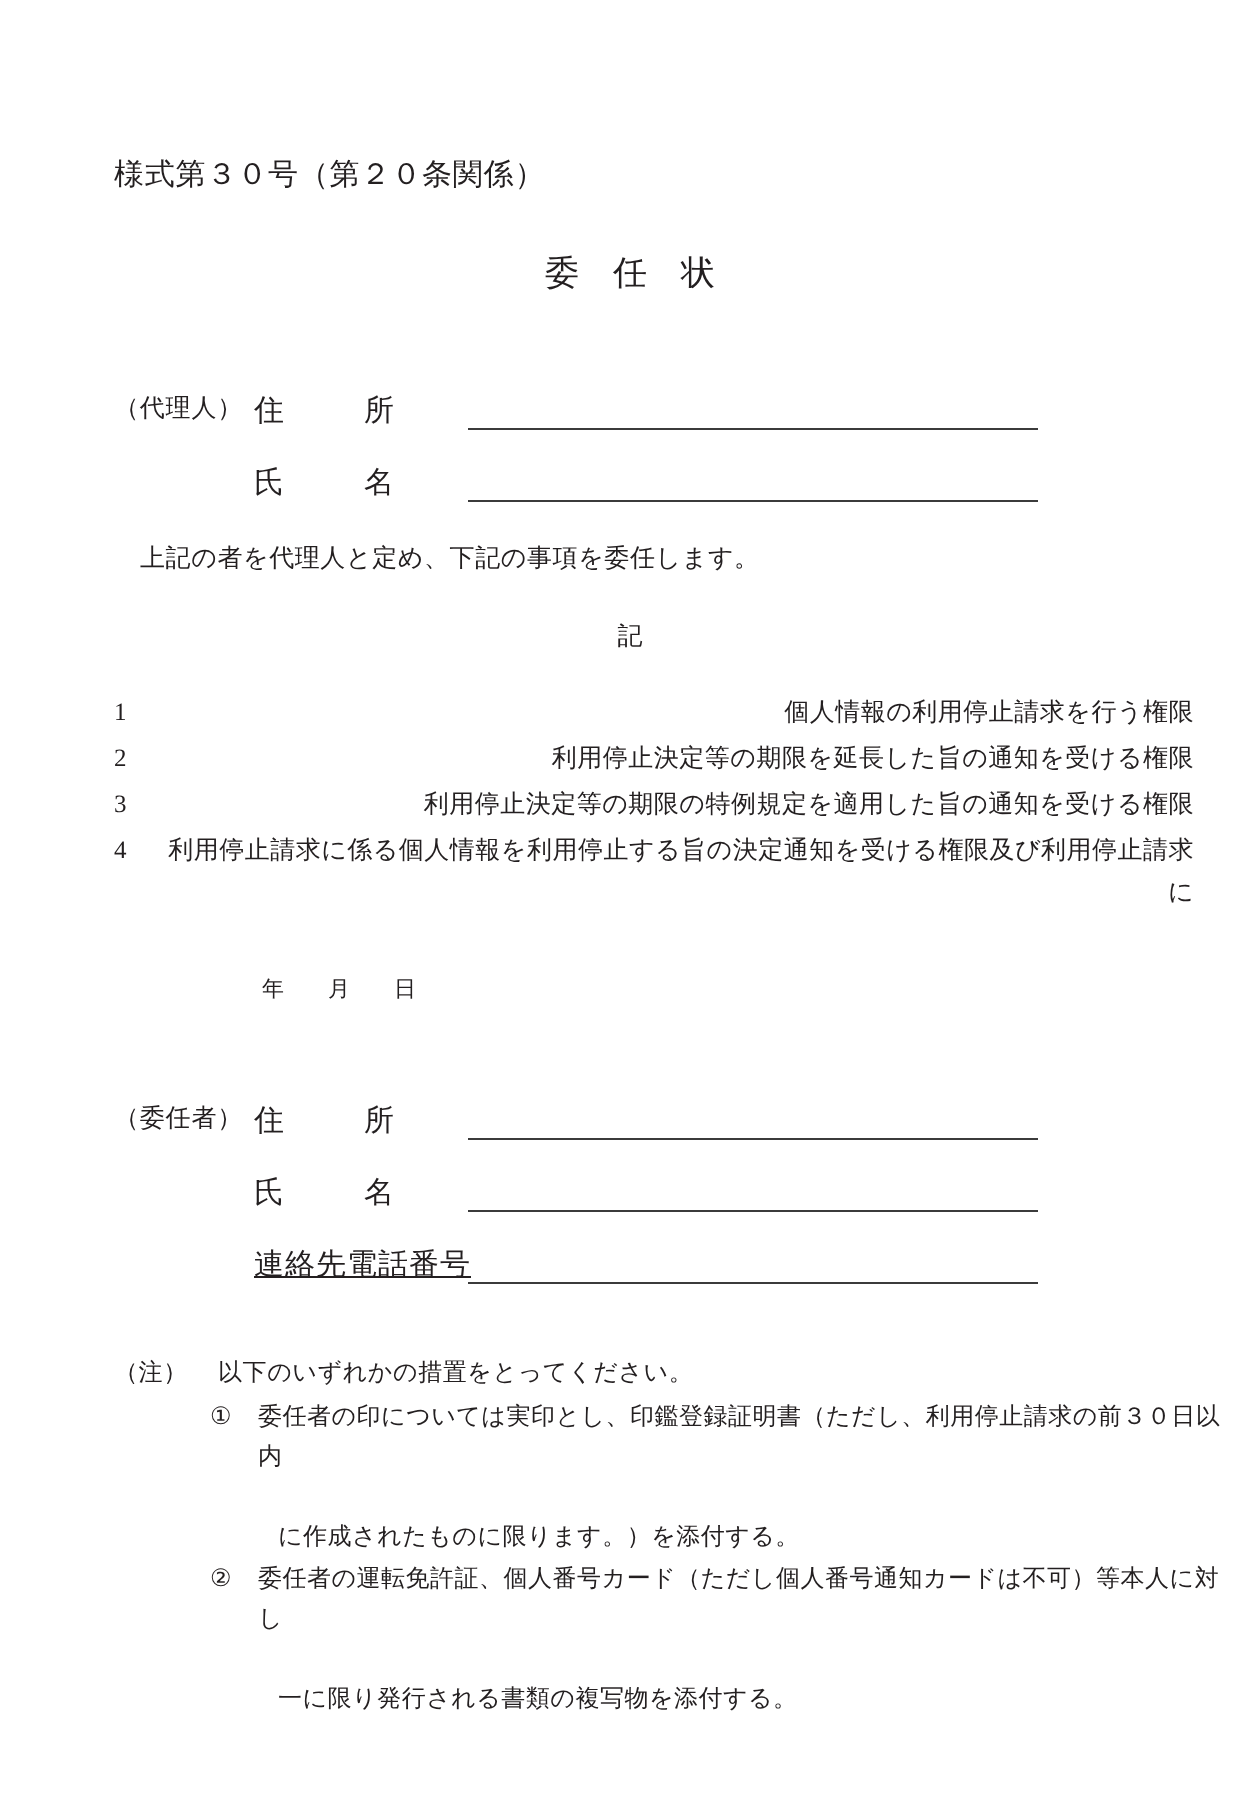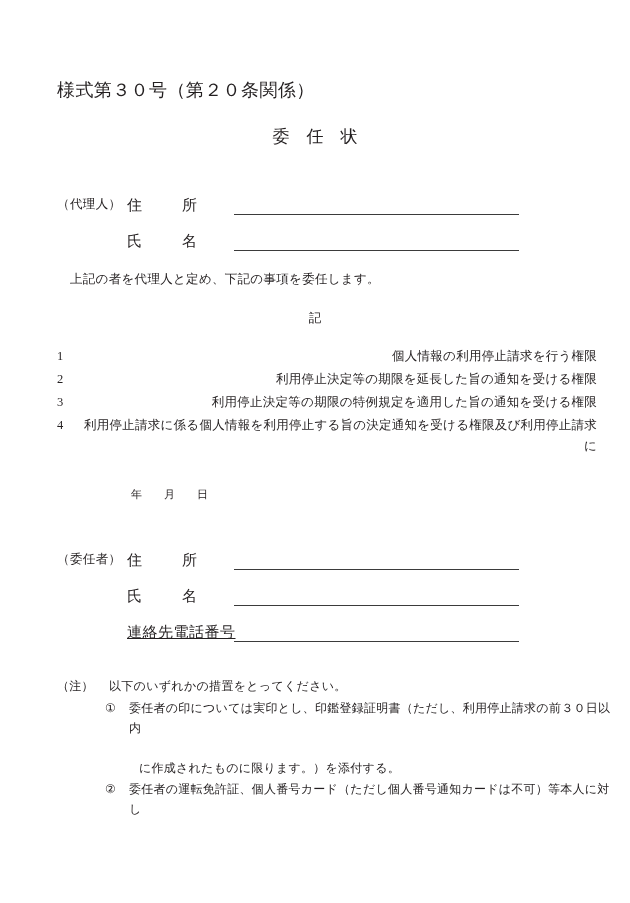--- a/index.html
+++ b/index.html
@@ -20,21 +20,21 @@
     left: 0; top: 0;
     width: 630px;
     height: 903px;
     background: #fff;
   }
   
   .abs { position: absolute; white-space: pre; }
 
   .form-no {
     left: 57px; top: 78px;
-    font-size: 18px;
+    font-size: 15px;
     letter-spacing: 0.4px;
   }
   .doc-title {
     left: 0; top: 125px;
     width: 630px;
     text-align: center;
     font-size: 17px;
     letter-spacing: 17px;
     text-indent: 17px;
     white-space: pre;
@@ -228,18 +228,19 @@
       <span class="note-body">
         <span>委任者の印については実印とし、印鑑登録証明書（ただし、利用停止請求の前３０日以内</span>
         <span class="cont">に作成されたものに限ります。）を添付する。</span>
       </span>
     </div>
 
     <div class="note-item">
       <span class="note-num">②</span>
       <span class="note-body">
         <span>委任者の運転免許証、個人番号カード（ただし個人番号通知カードは不可）等本人に対し</span>
+        <span class="cont">一に限り発行される書類の複写物を添付する。</span>
       </span>
     </div>
 
   </div>
 
 </div>
 
 </body></html>

